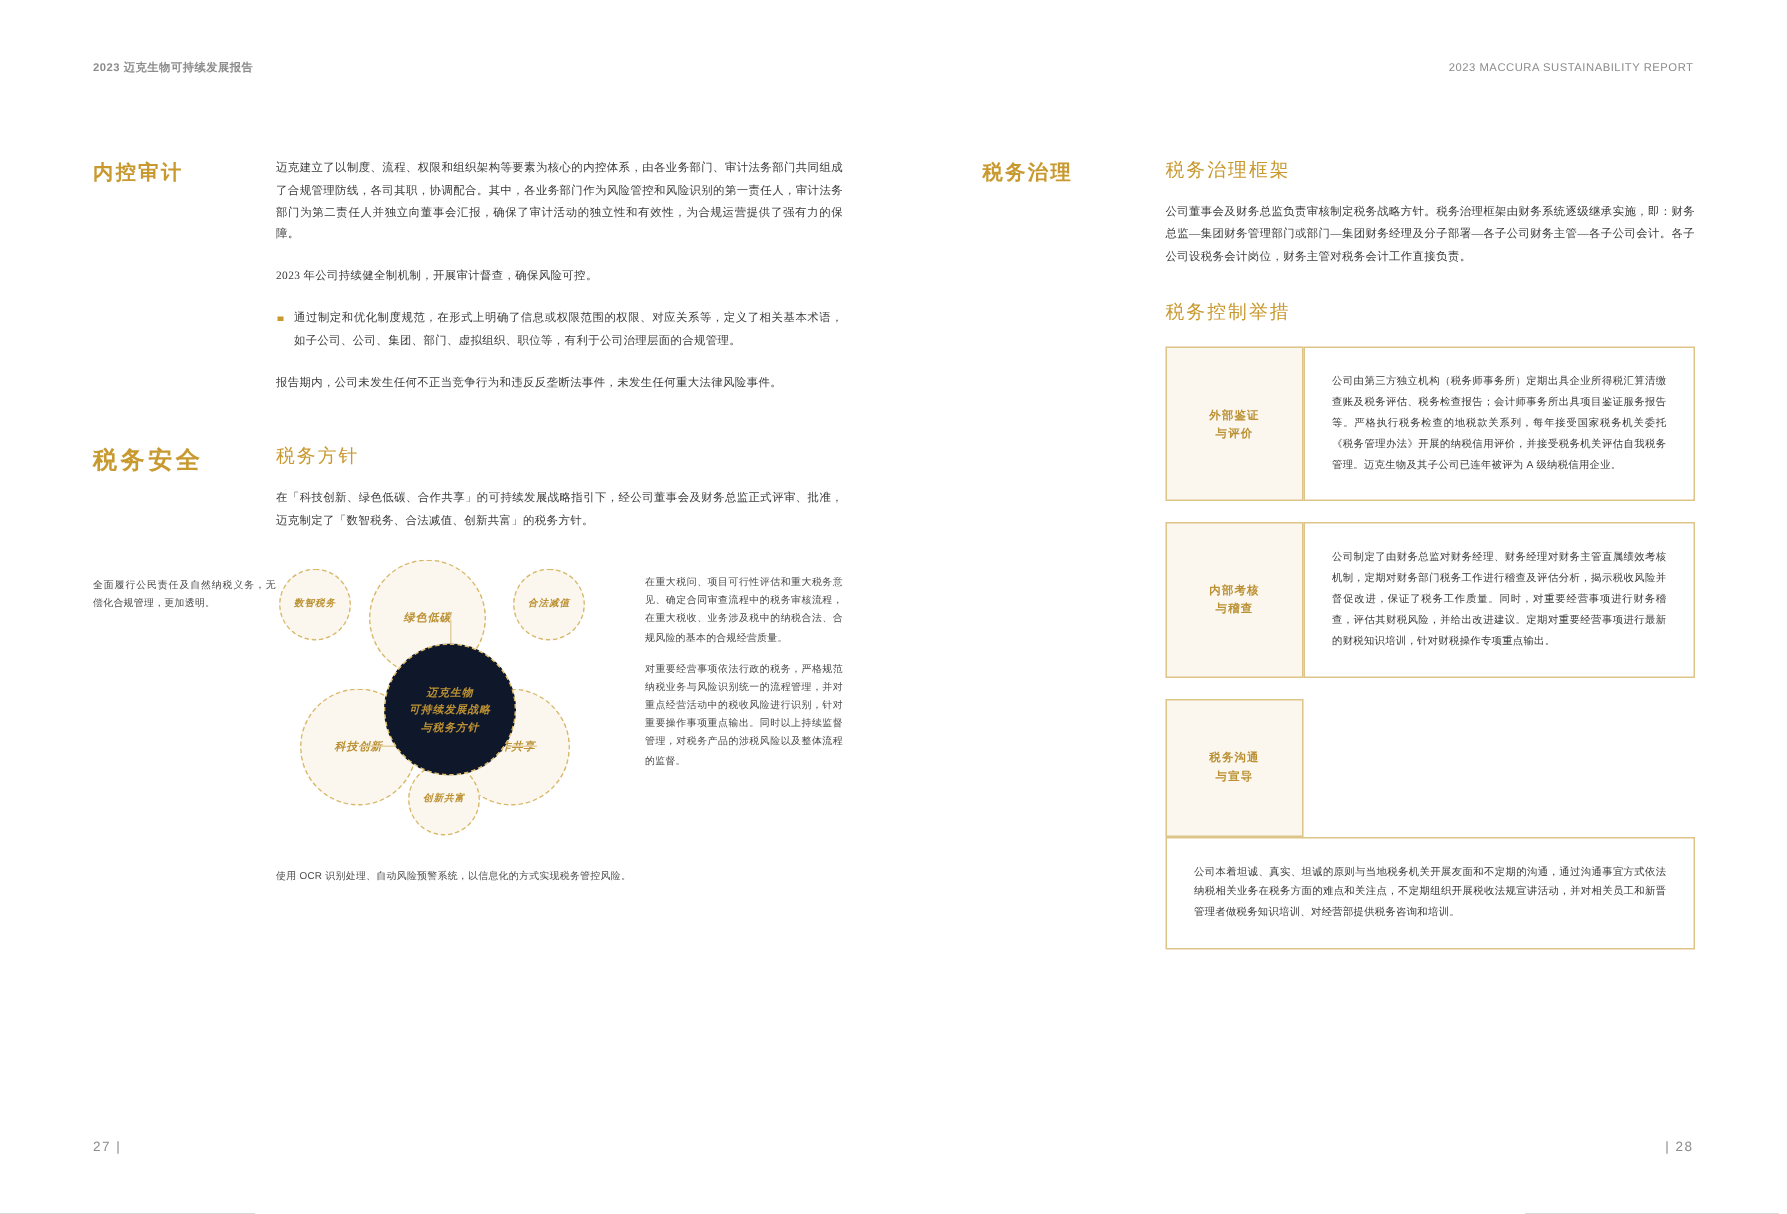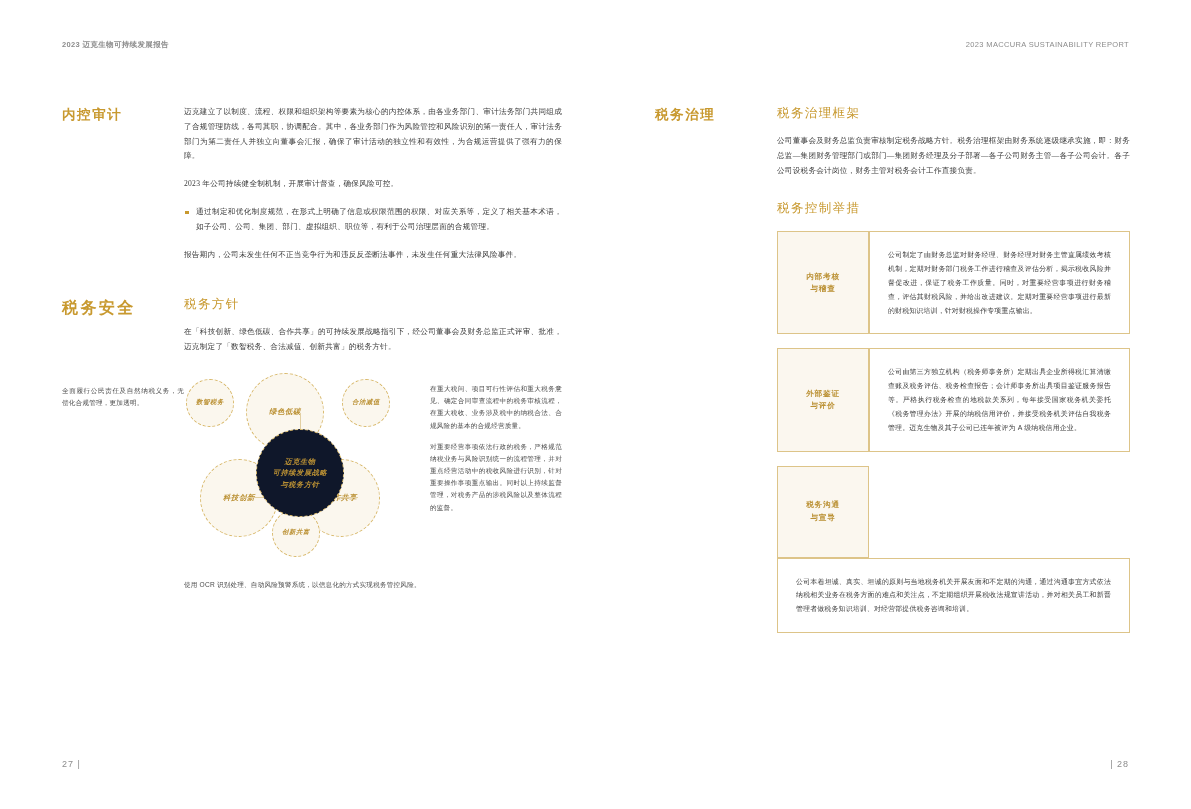--- a/index.html
+++ b/index.html
@@ -351,38 +351,38 @@
           <p class="body">公司董事会及财务总监负责审核制定税务战略方针。税务治理框架由财务系统逐级继承实施，即：财务总监—集团财务管理部门或部门—集团财务经理及分子部署—各子公司财务主管—各子公司会计。各子公司设税务会计岗位，财务主管对税务会计工作直接负责。</p>
         </div>
 
         <div class="sub-h">税务控制举措</div>
 
         <div class="gov-table">
 
           <div class="gov-row">
             <div class="gov-label">
               <div>
+                <div>外部鉴证</div>
+                <div>与评价</div>
+              </div>
+            </div>
+            <div class="gov-content">
+              <p>公司由第三方独立机构（税务师事务所）定期出具企业所得税汇算清缴查账及税务评估、税务检查报告；会计师事务所出具项目鉴证服务报告等。严格执行税务检查的地税款关系列，每年接受国家税务机关委托《税务管理办法》开展的纳税信用评价，并接受税务机关评估自我税务管理。迈克生物及其子公司已连年被评为 A 级纳税信用企业。</p>
+            </div>
+          </div>
+
+          <div class="gov-row">
+            <div class="gov-label">
+              <div>
                 <div>内部考核</div>
                 <div>与稽查</div>
               </div>
             </div>
             <div class="gov-content">
               <p>公司制定了由财务总监对财务经理、财务经理对财务主管直属绩效考核机制，定期对财务部门税务工作进行稽查及评估分析，揭示税收风险并督促改进，保证了税务工作质量。同时，对重要经营事项进行财务稽查，评估其财税风险，并给出改进建议。定期对重要经营事项进行最新的财税知识培训，针对财税操作专项重点输出。</p>
-            </div>
-          </div>
-
-          <div class="gov-row">
-            <div class="gov-label">
-              <div>
-                <div>外部鉴证</div>
-                <div>与评价</div>
-              </div>
-            </div>
-            <div class="gov-content">
-              <p>公司由第三方独立机构（税务师事务所）定期出具企业所得税汇算清缴查账及税务评估、税务检查报告；会计师事务所出具项目鉴证服务报告等。严格执行税务检查的地税款关系列，每年接受国家税务机关委托《税务管理办法》开展的纳税信用评价，并接受税务机关评估自我税务管理。迈克生物及其子公司已连年被评为 A 级纳税信用企业。</p>
             </div>
           </div>
 
           <div class="gov-row">
             <div class="gov-label">
               <div>
                 <div>税务沟通</div>
                 <div>与宣导</div>
               </div>
             </div>

